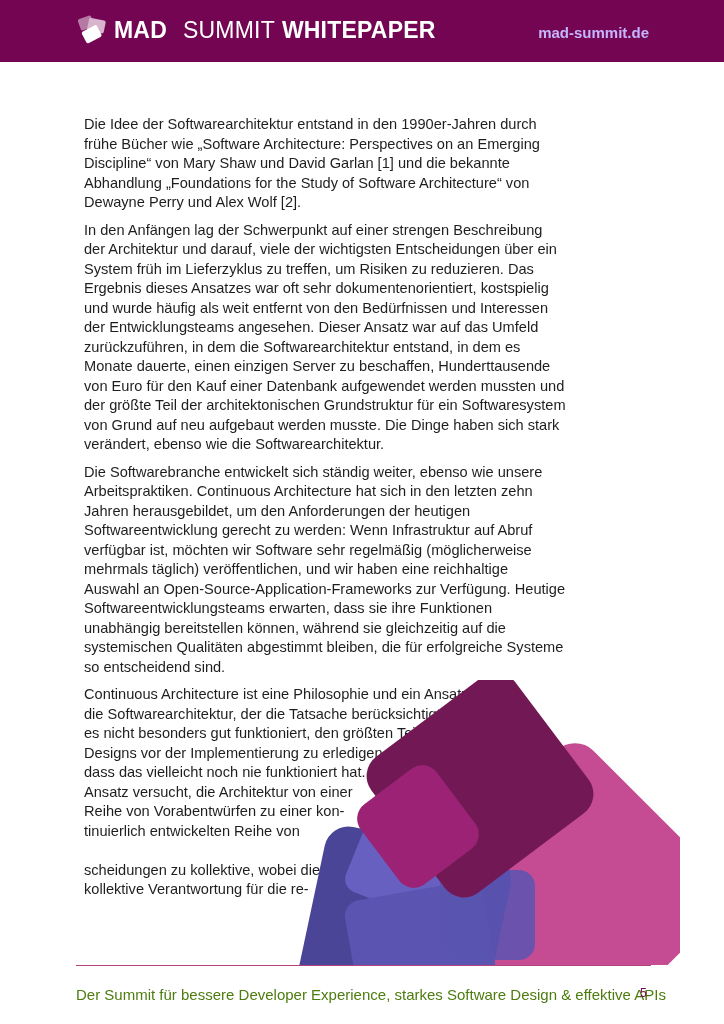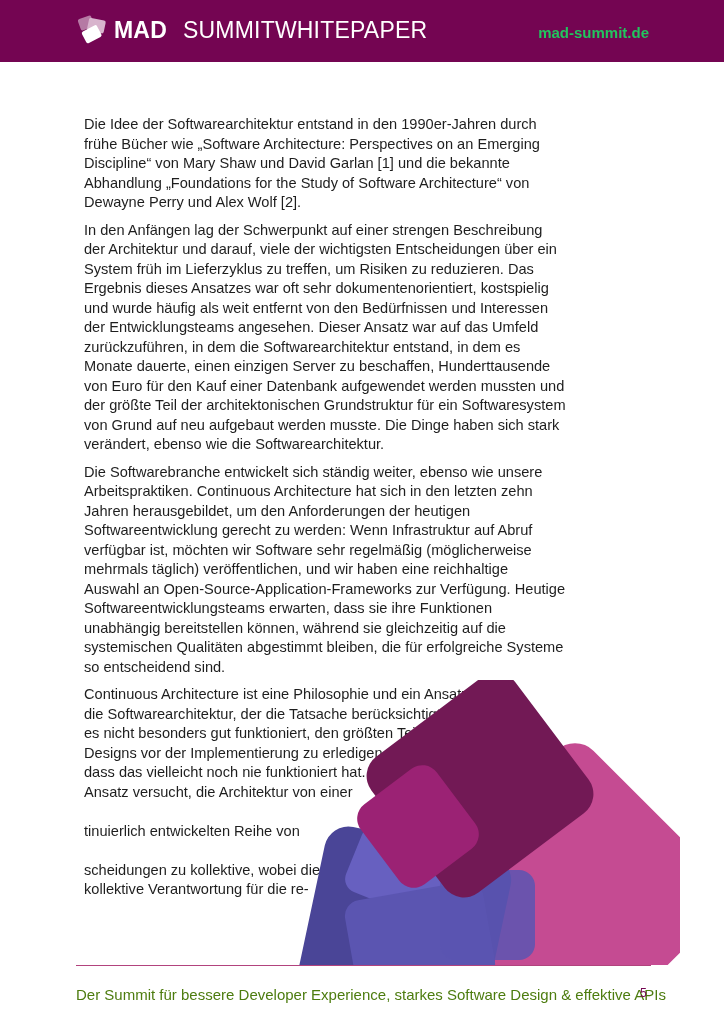--- a/index.html
+++ b/index.html
@@ -3,22 +3,22 @@
 <meta charset="utf-8">
 <style>
   html, body { margin:0; padding:0; }
   body { width:724px; height:1024px; position:relative; overflow:hidden; background:#ffffff;
          font-family:"Liberation Sans", sans-serif; color:#222; }
   .header { position:absolute; left:0; top:0; width:724px; height:62px; background:#740552; }
   .header .logo { position:absolute; left:76px; top:14px; width:34px; height:34px; }
   .brand { position:absolute; left:114px; top:16px; font-size:23px; color:#ffffff; letter-spacing:0.2px; line-height:28px; white-space:nowrap; }
   .brand .mad { font-weight:bold; }
   .brand .summit { font-weight:normal; margin-left:16px; }
-  .brand .wp { font-weight:normal; }
-  .site { position:absolute; right:75px; top:24px; font-size:15px; font-weight:bold; color:#22c55e; }
+  .brand .wp { font-weight:bold; margin-left:7px; }
+  .site { position:absolute; right:75px; top:24px; font-size:15px; font-weight:bold; color:#c4b5fd; }
   .content { position:absolute; left:76px; top:115px; width:490px; font-size:14.6px; line-height:19.5px; color:#1e1e1e; }
   .content p { margin:0 0 8px 8px; }
   .shapes { position:absolute; left:290px; top:680px; width:390px; height:290px; }
   .rule { position:absolute; left:76px; top:965px; width:575px; height:1px; background:#b2437d; }
   .footer { position:absolute; left:76px; top:986px; font-size:15px; color:#4d7c0f; }
   .pagenum { position:absolute; left:640px; top:986px; font-size:12.3px; color:#740552; }
 </style>
 </head>
 <body>
 
@@ -38,21 +38,21 @@
   <p>Die Idee der Softwarearchitektur entstand in den 1990er-Jahren durch frühe Bücher wie „Software Architecture: Perspectives on an Emerging Discipline“ von Mary Shaw und David Garlan [1] und die bekannte Abhandlung „Foundations for the Study of Software Architecture“ von Dewayne Perry und Alex Wolf [2].</p>
   <p>In den Anfängen lag der Schwerpunkt auf einer strengen Beschreibung der Architektur und darauf, viele der wichtigsten Entscheidungen über ein System früh im Lieferzyklus zu treffen, um Risiken zu reduzieren. Das Ergebnis dieses Ansatzes war oft sehr dokumentenorientiert, kostspielig und wurde häufig als weit entfernt von den Bedürfnissen und Interessen der Entwicklungsteams angesehen. Dieser Ansatz war auf das Umfeld zurückzuführen, in dem die Softwarearchitektur entstand, in dem es Monate dauerte, einen einzigen Server zu beschaffen, Hunderttausende von Euro für den Kauf einer Datenbank aufgewendet werden mussten und der größte Teil der architektonischen Grundstruktur für ein Softwaresystem von Grund auf neu aufgebaut werden musste. Die Dinge haben sich stark verändert, ebenso wie die Softwarearchitektur.</p>
   <p>Die Softwarebranche entwickelt sich ständig weiter, ebenso wie unsere Arbeitspraktiken. Continuous Architecture hat sich in den letzten zehn Jahren herausgebildet, um den Anforderungen der heutigen Softwareentwicklung gerecht zu werden: Wenn Infrastruktur auf Abruf verfügbar ist, möchten wir Software sehr regelmäßig (möglicherweise mehrmals täglich) veröffentlichen, und wir haben eine reichhaltige Auswahl an Open-Source-Application-Frameworks zur Verfügung. Heutige Softwareentwicklungsteams erwarten, dass sie ihre Funktionen unabhängig bereitstellen können, während sie gleichzeitig auf die systemischen Qualitäten abgestimmt bleiben, die für erfolgreiche Systeme so entscheidend sind.</p>
   <p>
     <span>Continuous Architecture ist eine Philosophie und ein Ansatz für</span><br>
     <span>die Softwarearchitektur, der die Tatsache berücksichtigt, dass</span><br>
     <span>es nicht besonders gut funktioniert, den größten Teil des</span><br>
     <span>Designs vor der Implementierung zu erledigen, und</span><br>
     <span>dass das vielleicht noch nie funktioniert hat. Der</span><br>
     <span>Ansatz versucht, die Architektur von einer</span><br>
-    <br>
+    <span>Reihe von Vorabentwürfen zu einer kon-</span><br>
     <span>tinuierlich entwickelten Reihe von</span><br>
     <br>
     <span>scheidungen zu kollektive, wobei die</span><br>
     <span>kollektive Verantwortung für die re-</span><br>
   </p>
 </div>
 
 <svg class="shapes" viewBox="0 0 390 290">
   <defs>
     <clipPath id="clipb">

